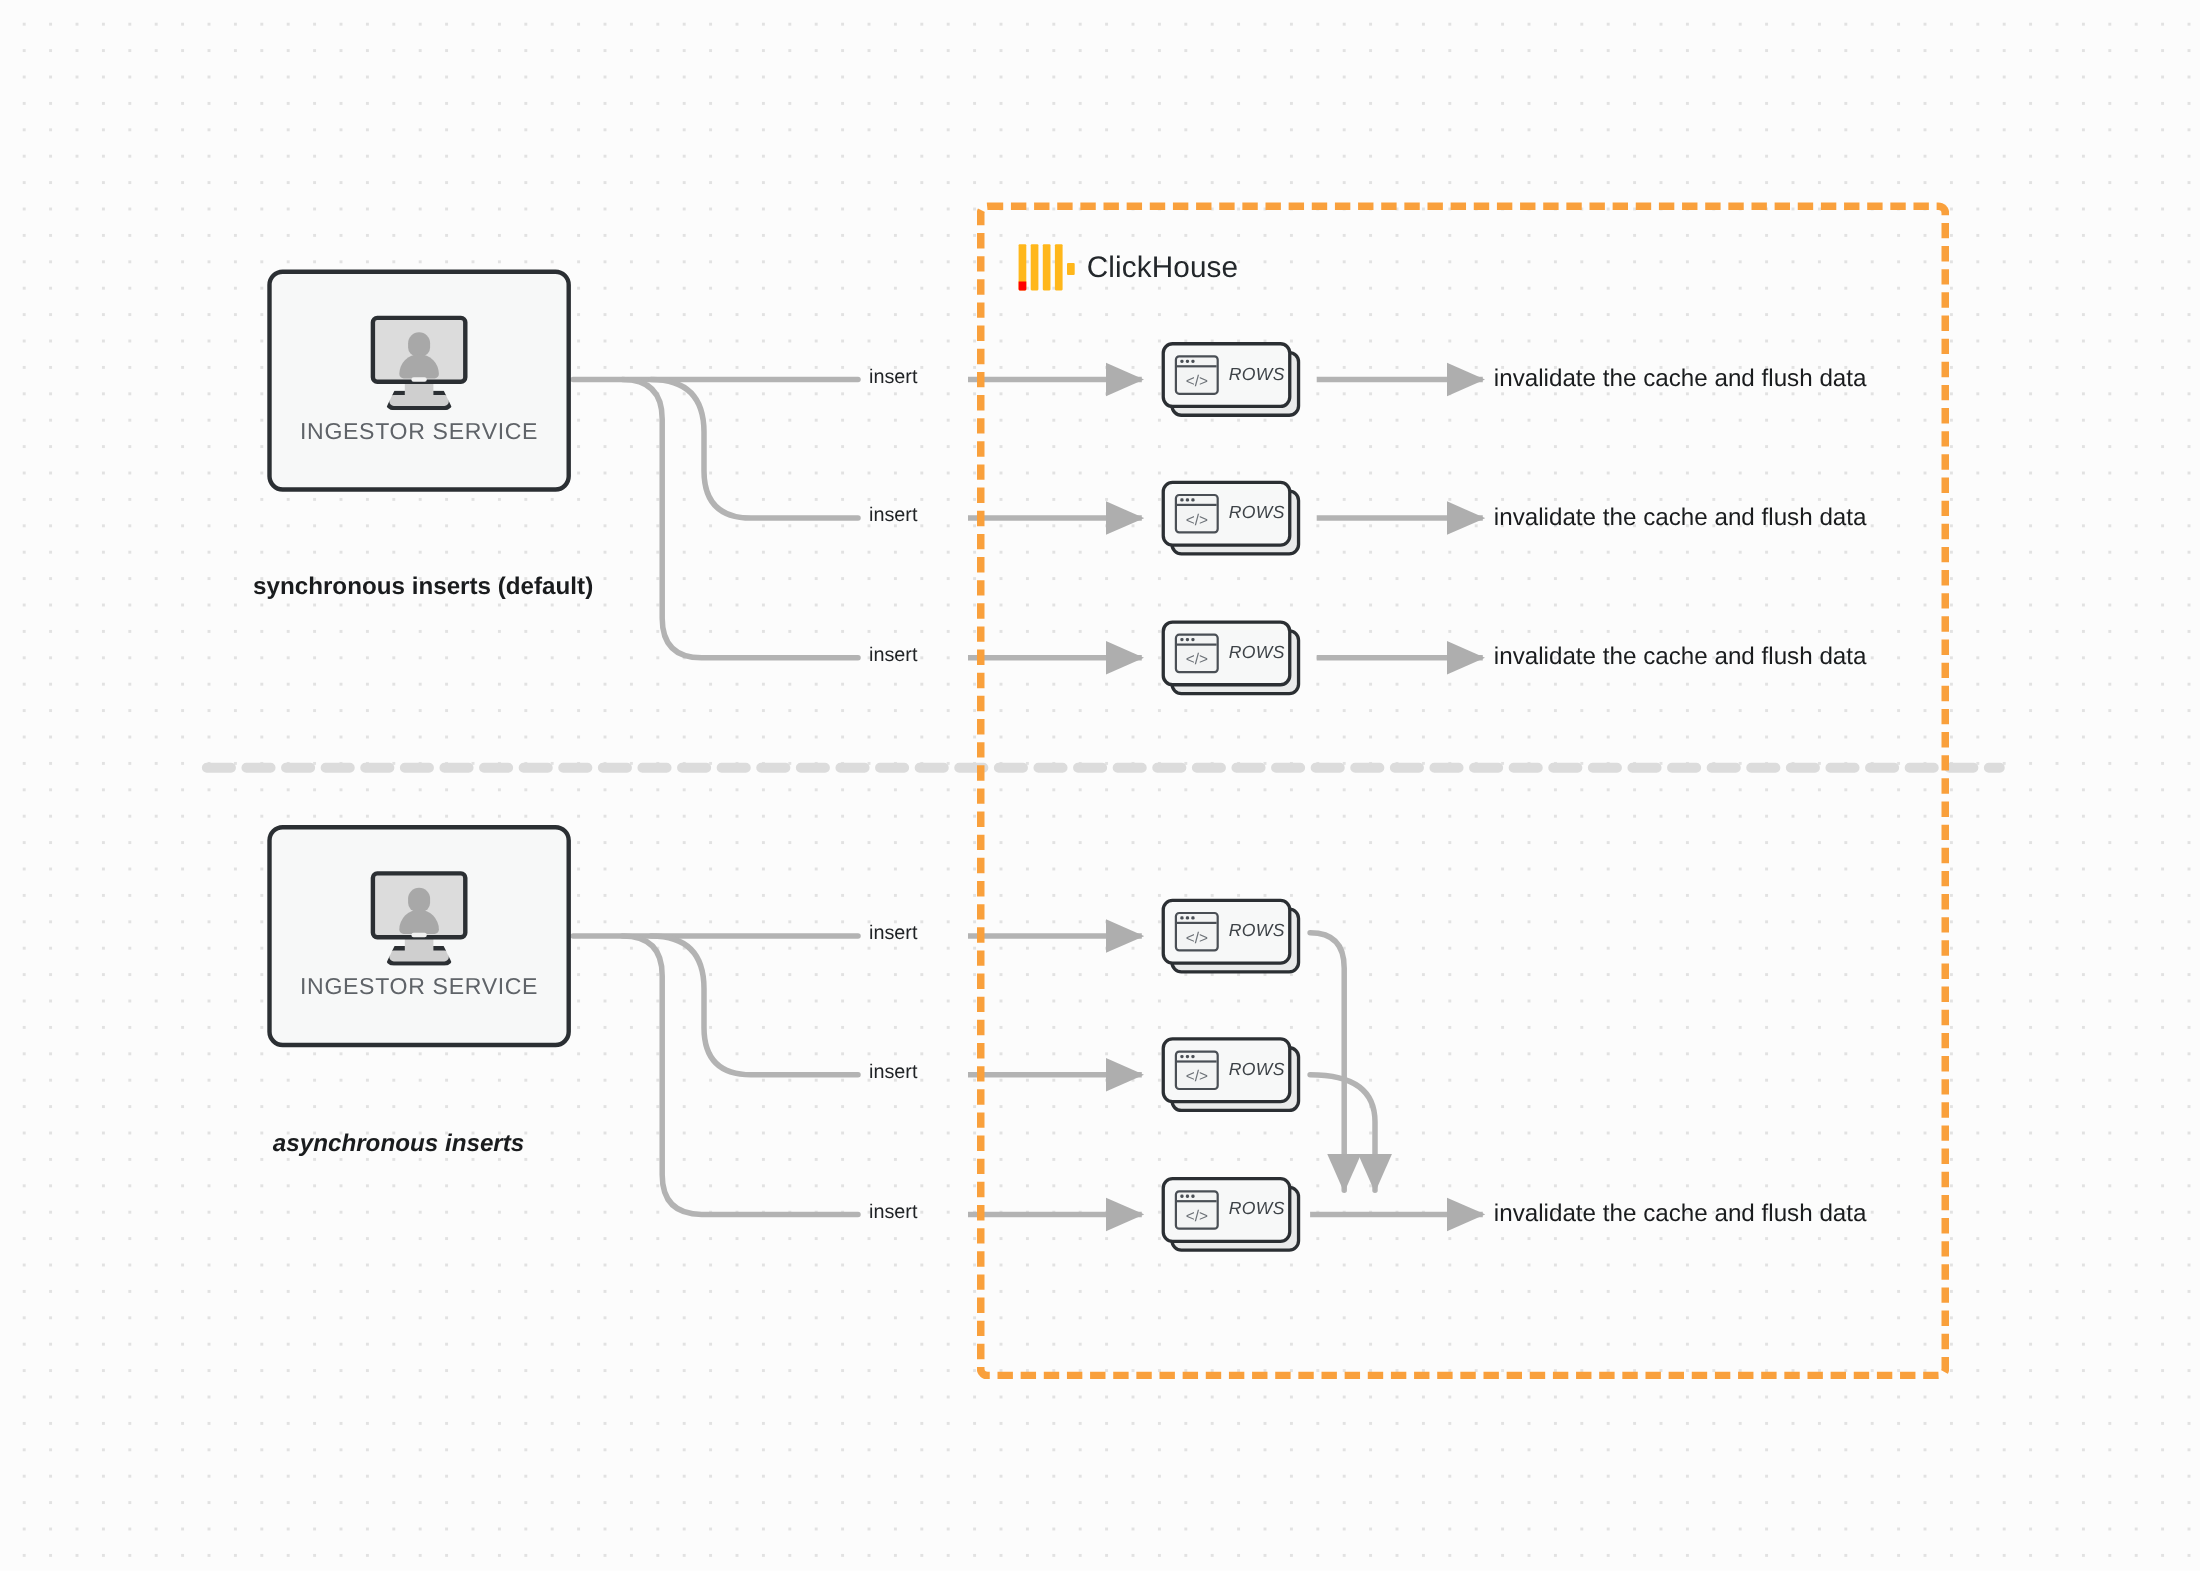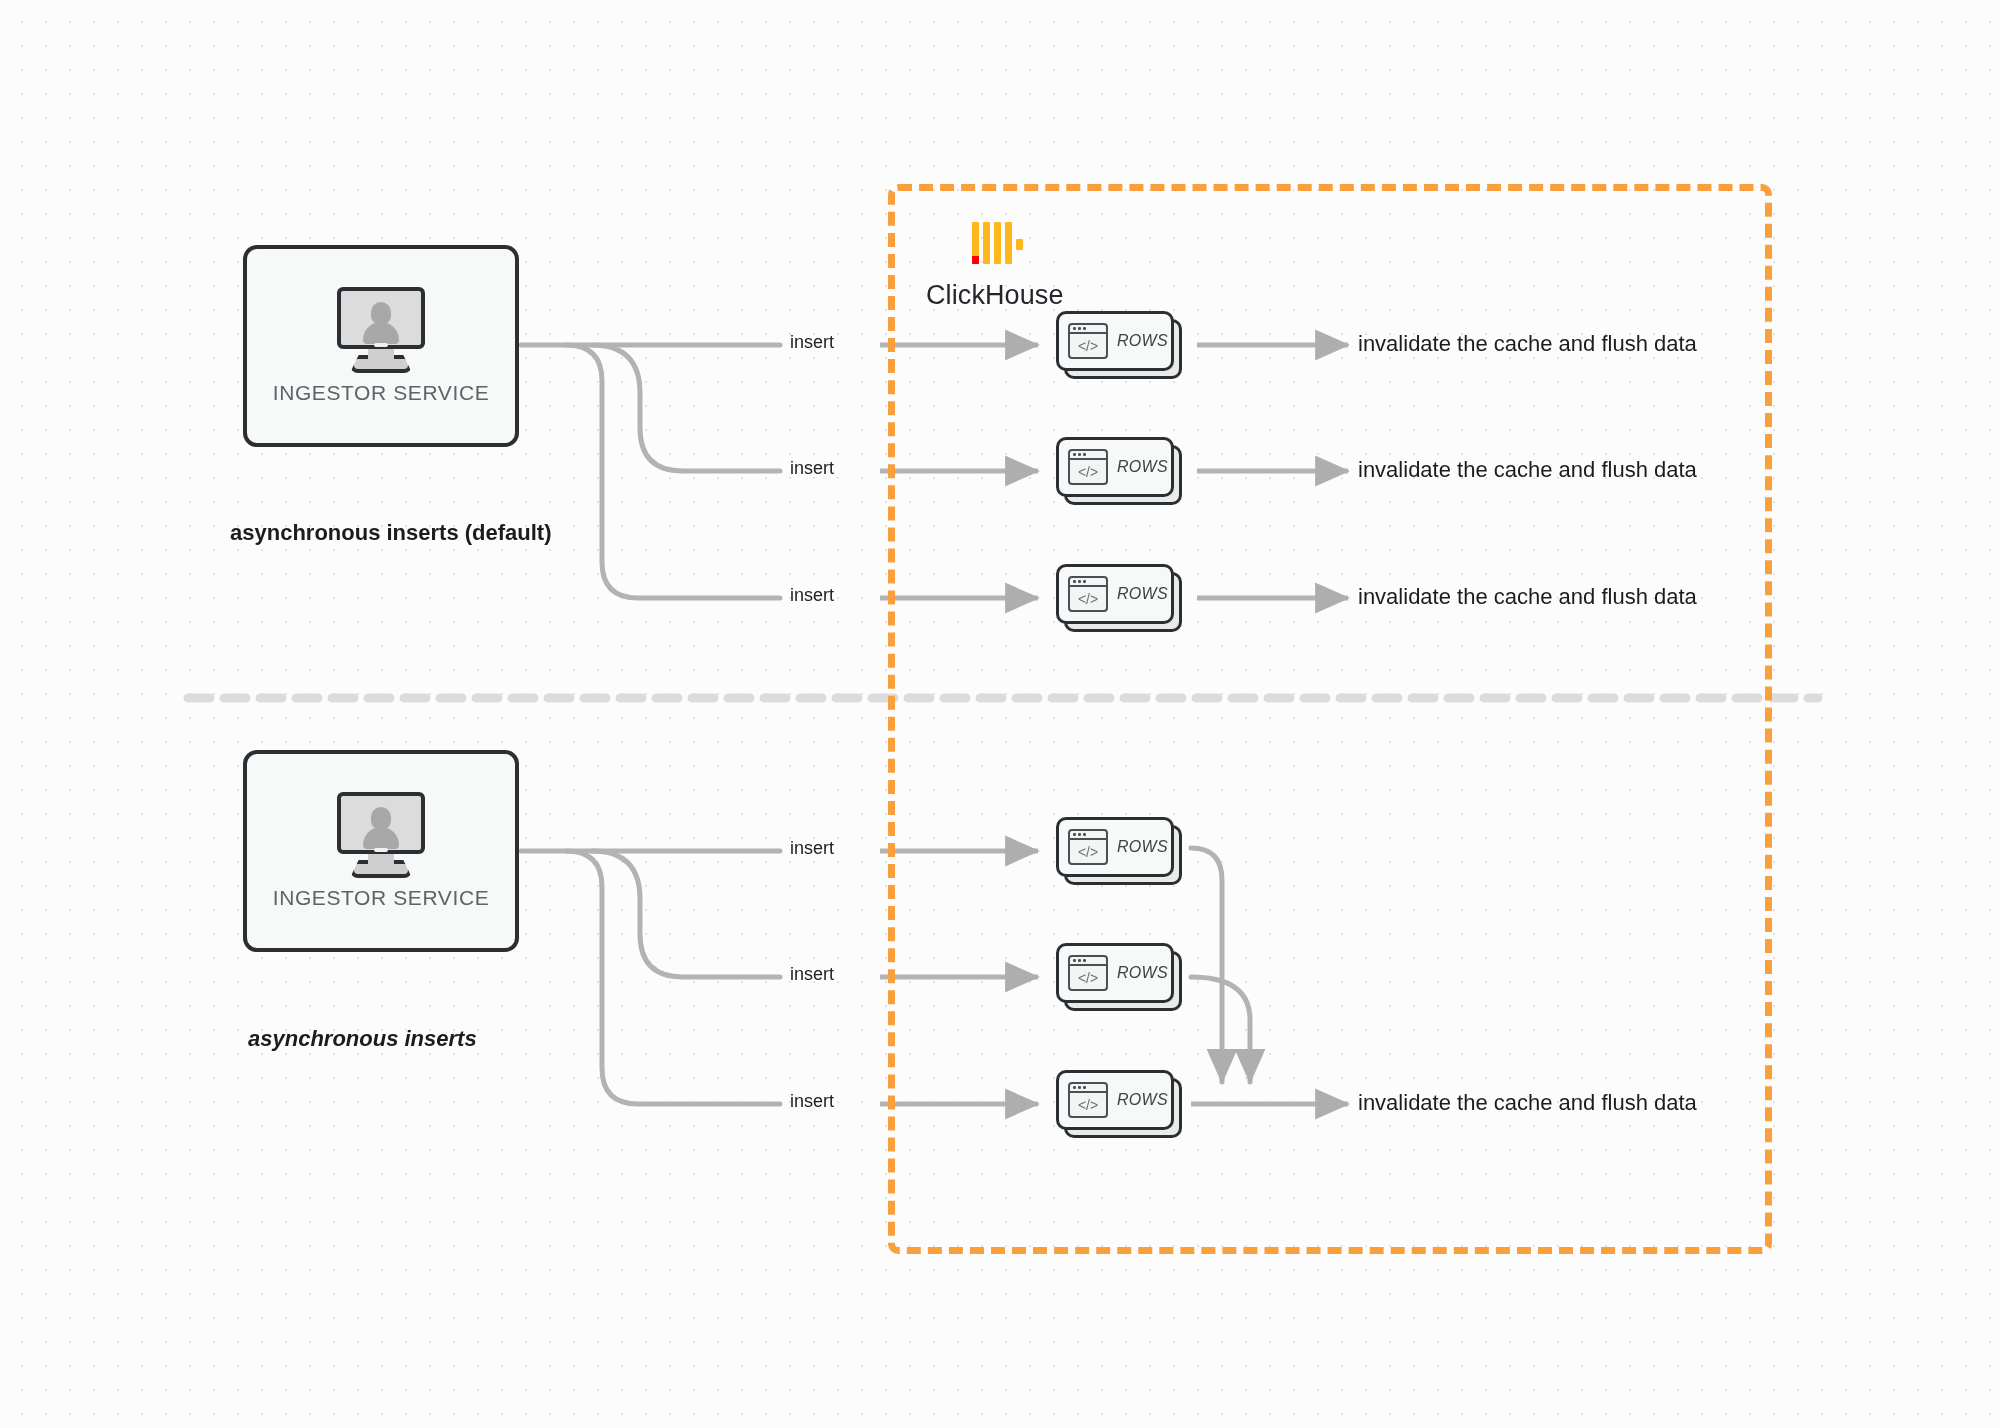--- a/index.html
+++ b/index.html
@@ -31,21 +31,20 @@
     position: absolute;
     border: 7px dashed #f9a03c;
     border-radius: 10px;
     box-sizing: border-box;
   }
   .ch-logo-wrap {
     position: absolute;
     display: flex;
     align-items: center;
     gap: 16px;
-    flex-direction: column;
   }
   .ch-logo {
     position: relative;
     width: 46px;
     height: 42px;
   }
   .ch-bar {
     position: absolute;
     top: 0;
     width: 7px;
@@ -348,21 +347,21 @@
       <div class="mon-neck"></div>
       <div class="mon-screen">
         <div class="mon-head"></div>
         <div class="mon-body"></div>
       </div>
       <div class="mon-notch"></div>
     </div>
     <div class="ingestor-label">INGESTOR SERVICE</div>
   </div>
 
-  <div class="section-caption" style="left:230px; top:520px;">asynchronous inserts (default)</div>
+  <div class="section-caption" style="left:230px; top:520px;">synchronous inserts (default)</div>
 
   <div class="edge-label" style="left:790px; top:332px;">insert</div>
   <div class="edge-label" style="left:790px; top:458px;">insert</div>
   <div class="edge-label" style="left:790px; top:585px;">insert</div>
 
   <div class="rows-node" style="left:1056px; top:311px;">
     <div class="rows-back"></div>
     <div class="rows-front">
       <div class="win-icon">
         <div class="win-bar">

